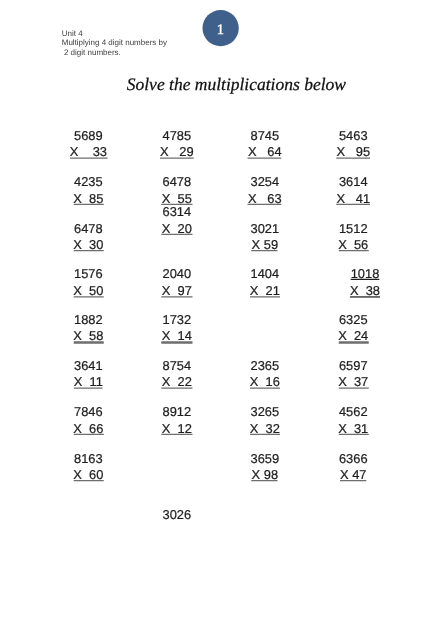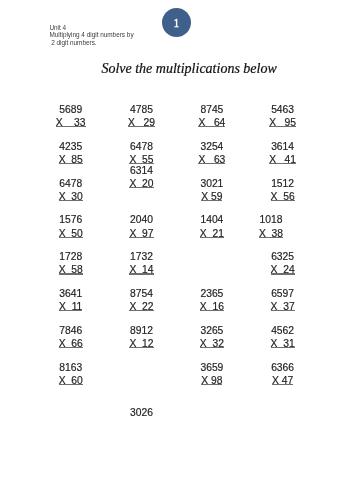--- a/index.html
+++ b/index.html
@@ -97,26 +97,26 @@
         <div class="opline"><span class="oltext">X  50</span></div>
       </div>
     <div class="prob" style="left:101.50px;top:215.43px;">
         <div class="num">2040</div>
         <div class="opline"><span class="oltext">X  97</span></div>
       </div>
     <div class="prob" style="left:171.90px;top:215.43px;">
         <div class="num">1404</div>
         <div class="opline"><span class="oltext">X  21</span></div>
       </div>
-    <div class="prob" style="left:231px;top:215.43px;">
+    <div class="prob" style="left:252px;top:215.43px;text-decoration:underline;">
         <div class="num">1018</div>
         <div class="opline"><span class="oltext">X  38</span></div>
       </div>
     <div class="prob" style="left:30.70px;top:252.24px;">
-        <div class="num">1728</div>
+        <div class="num">1882</div>
         <div class="opline"><span class="oltext">X  58</span></div>
       </div>
     <div class="prob" style="left:101.50px;top:252.24px;">
         <div class="num">1732</div>
         <div class="opline"><span class="oltext">X  14</span></div>
       </div>
     <div class="prob" style="left:242.60px;top:252.24px;">
         <div class="num">6325</div>
         <div class="opline"><span class="oltext">X  24</span></div>
       </div>

